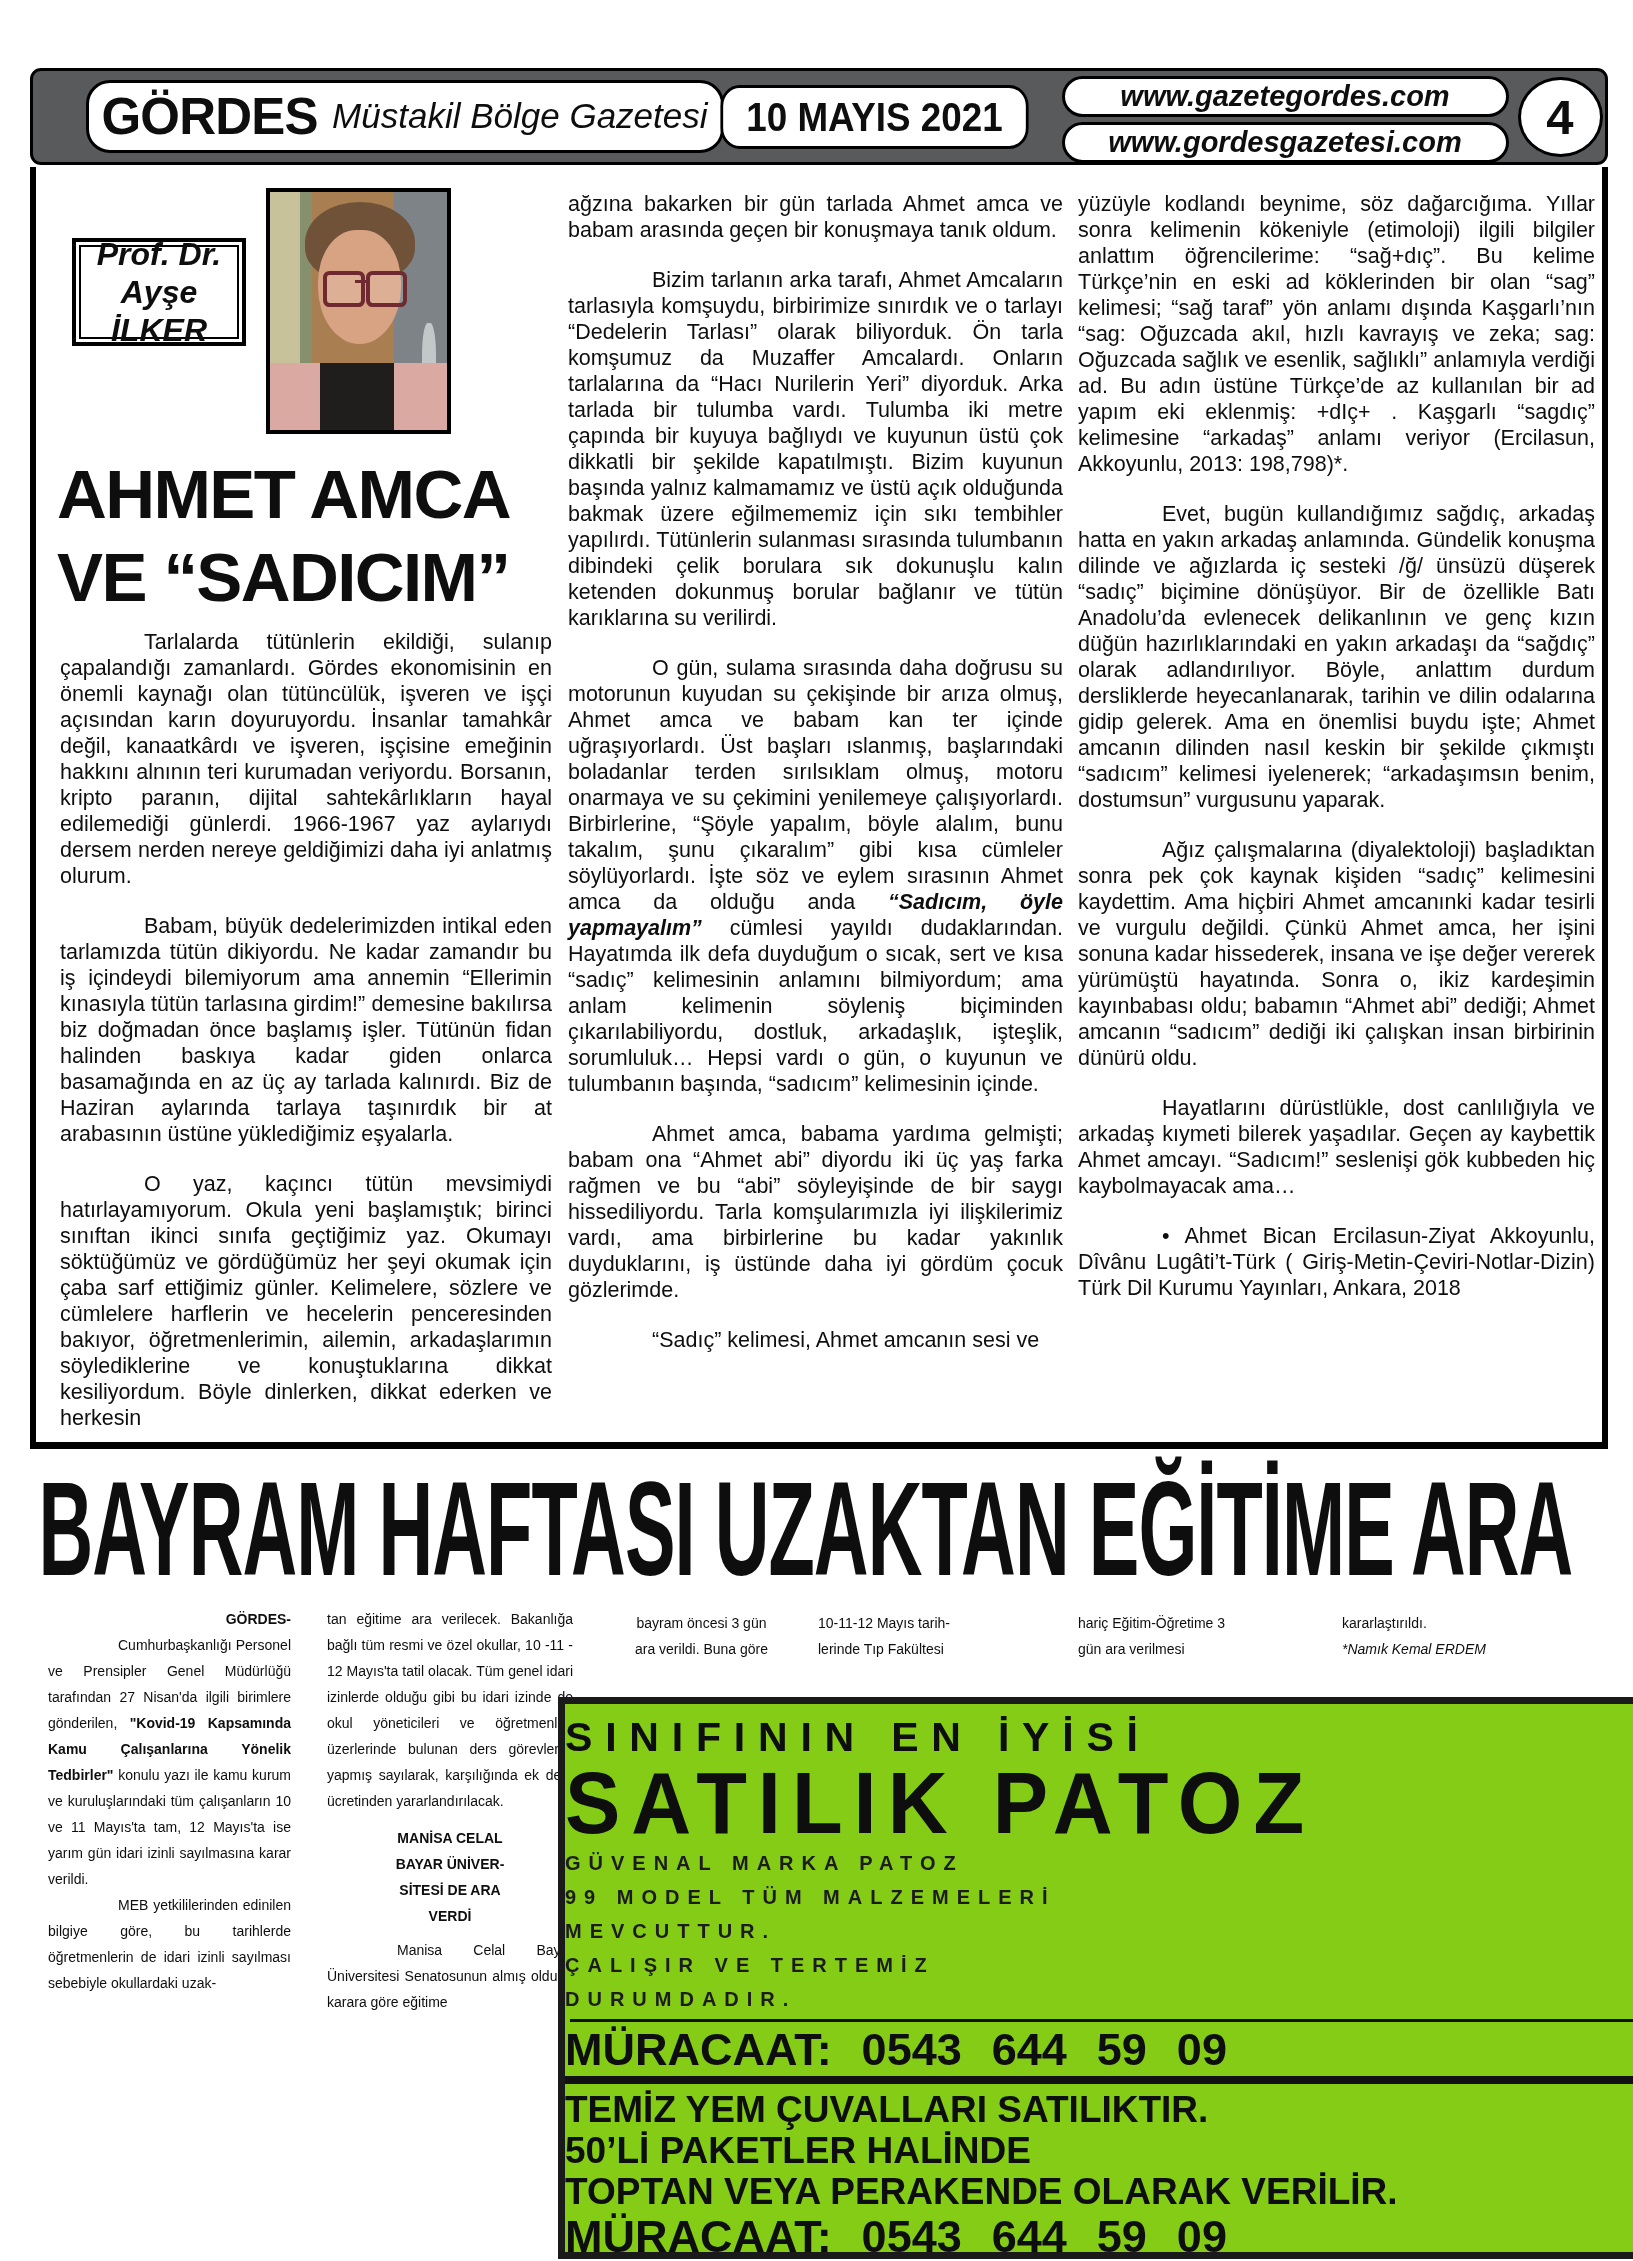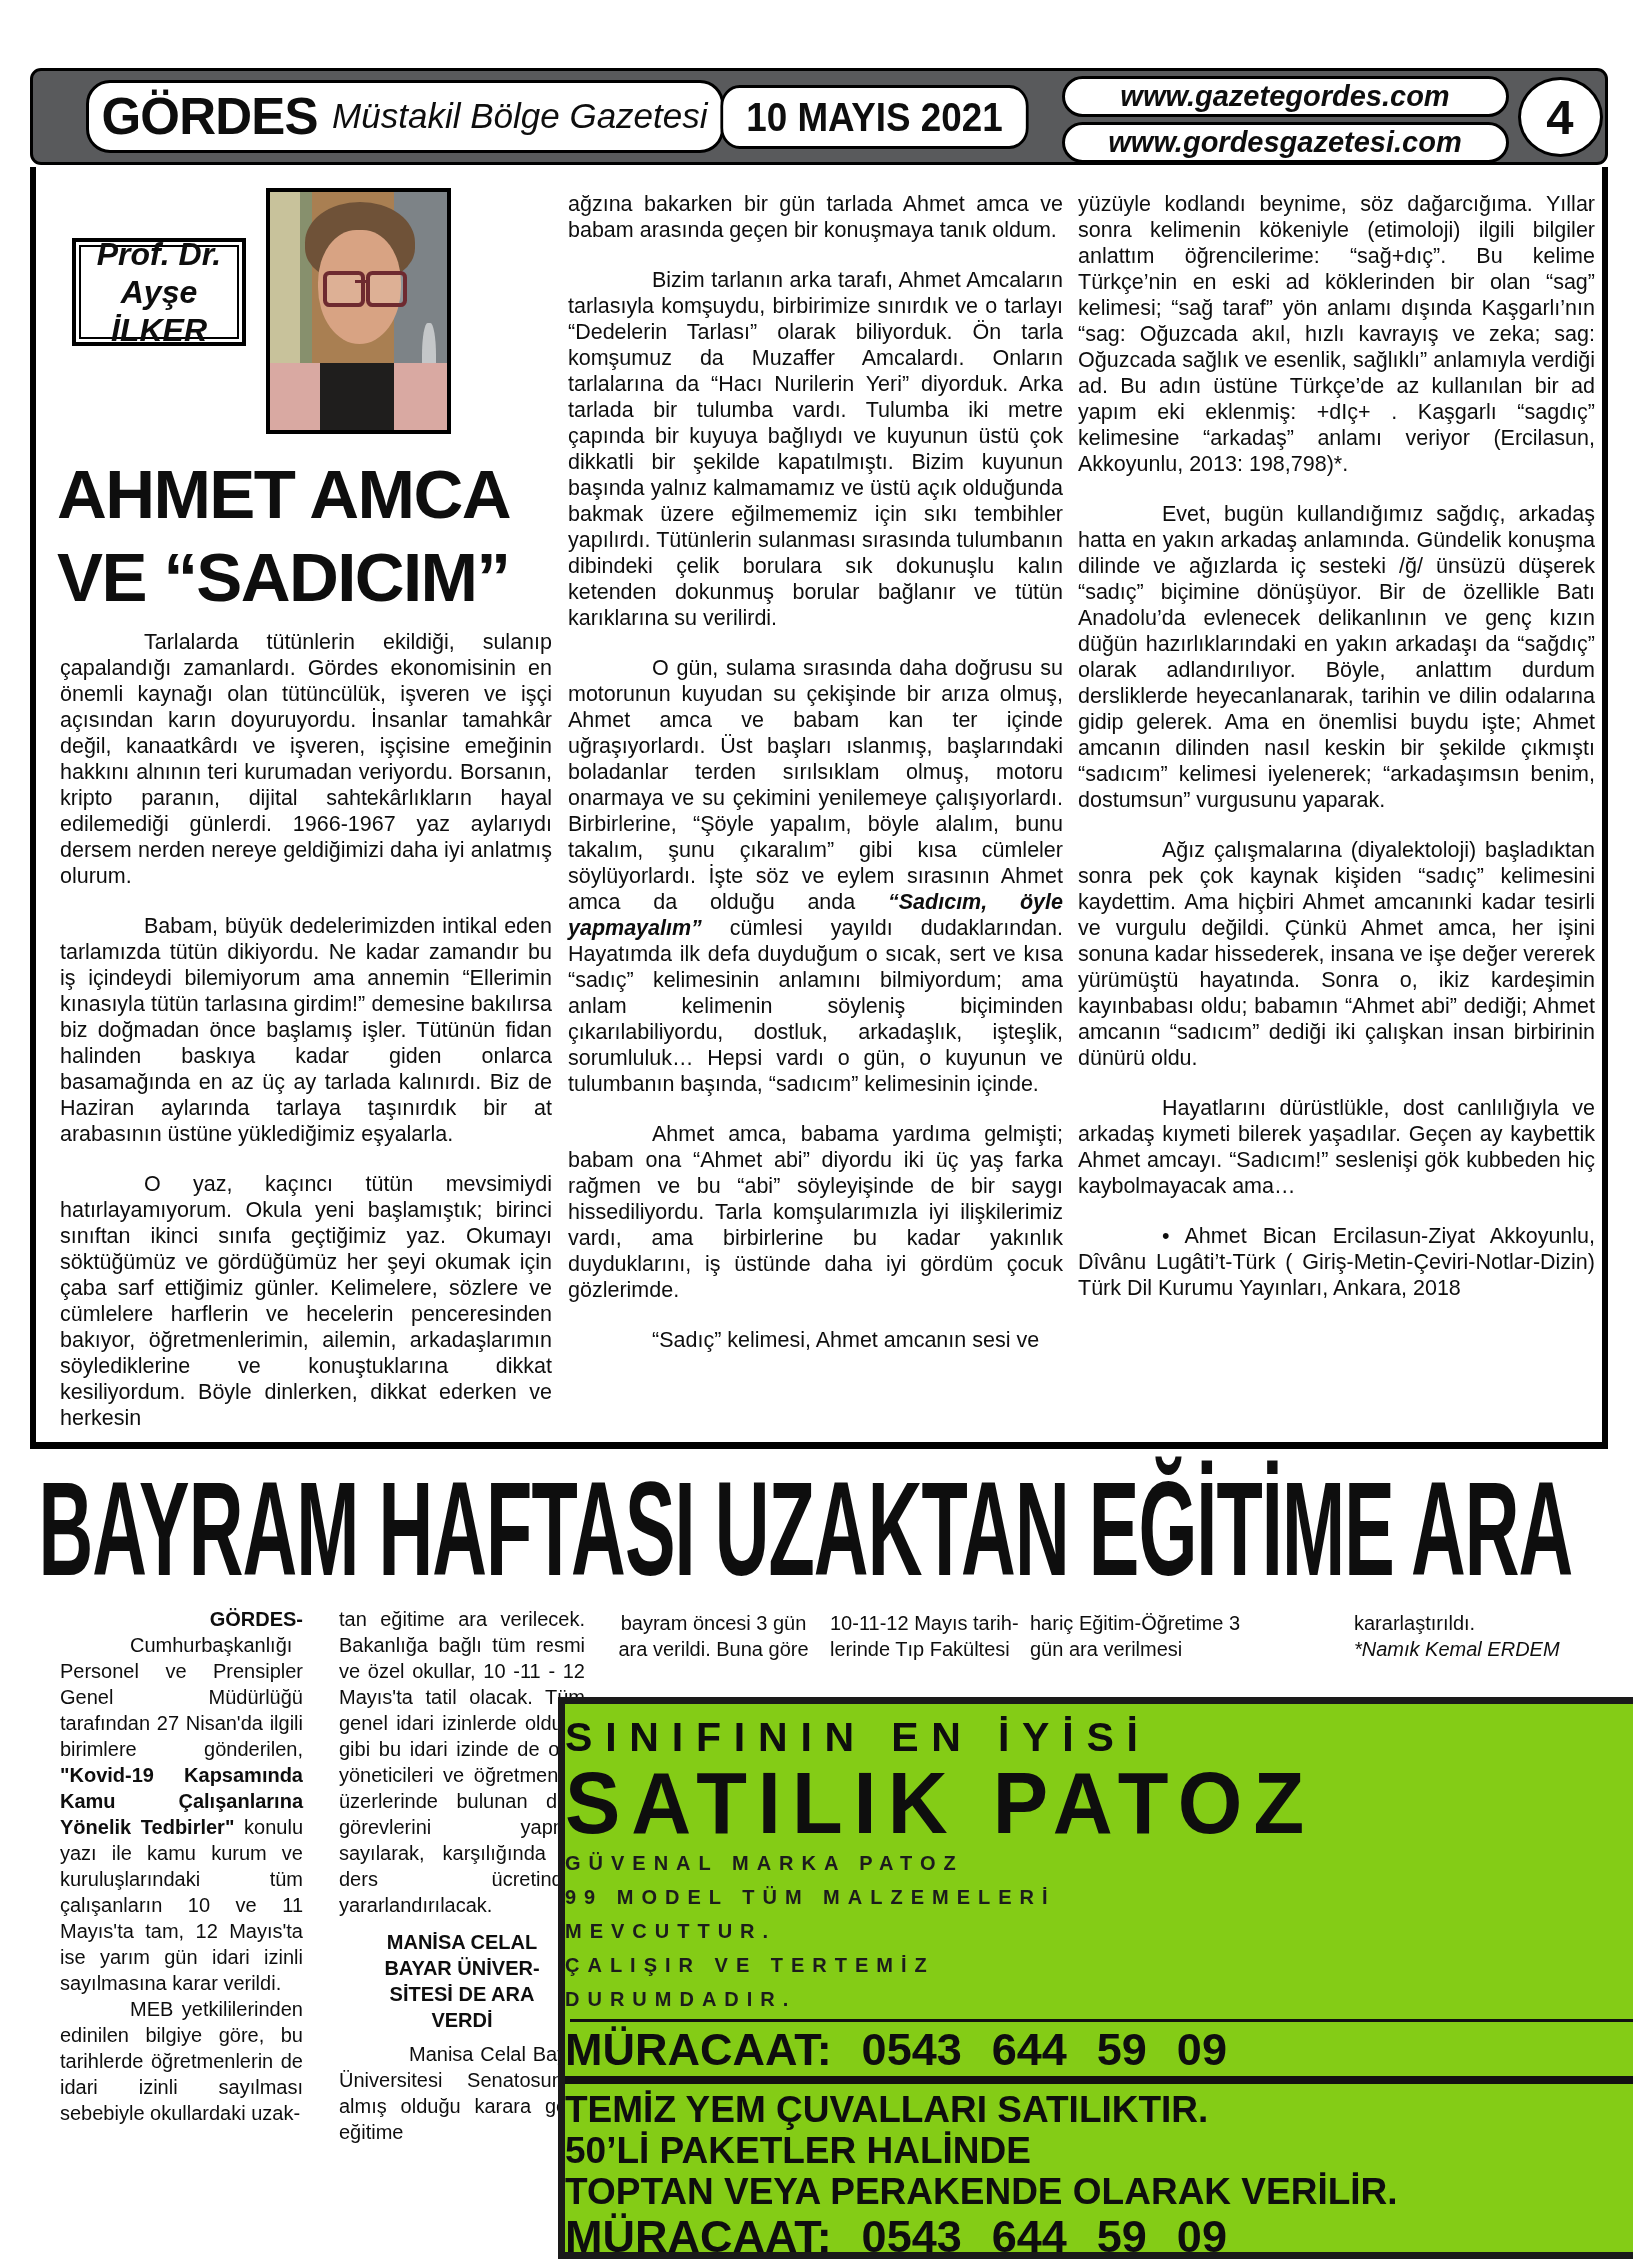--- a/index.html
+++ b/index.html
@@ -58,31 +58,31 @@
   #article-col-1{left:60px;top:629px;width:492px;}
   #article-col-2{left:568px;top:191px;width:495px;}
   #article-col-3{left:1078px;top:191px;width:517px;}
 
   
   #bayram-headline{left:24px;top:1456px;width:1563px;height:144px;display:flex;
                    align-items:center;justify-content:center;}
   #bayram-headline span{font-weight:bold;font-size:134px;white-space:nowrap;
                    transform:scaleX(.565);transform-origin:center;letter-spacing:-1.6px;}
 
-  .bcol{text-align:justify;font-size:20px;line-height:26px;margin-left:12px;}
+  .bcol{text-align:justify;font-size:14px;line-height:26px;}
   .bcol p{margin:0;text-indent:70px;}
   .bcol p.noind{text-indent:0;}
   #bayram-col-1{left:48px;top:1606px;width:243px;}
   #bayram-col-2{left:327px;top:1606px;width:246px;}
   .dateline{text-align:right;font-weight:bold;}
   .subhead{font-weight:bold;text-align:center;white-space:pre-line;margin:11px 0 8px;text-indent:0;}
   .mini-col{white-space:pre-line;text-align:left;}
   #bayram-col-3{left:581px;top:1610px;width:241px;text-align:center;}
   #bayram-col-4{left:818px;top:1610px;width:246px;}
-  #bayram-col-5{left:1018px;top:1610px;width:249px;}
+  #bayram-col-5{left:1078px;top:1610px;width:249px;}
   #bayram-col-6{left:1342px;top:1610px;width:260px;}
   .sig{font-style:italic;}
 
   
   #ad-box{left:558px;top:1697px;width:1132px;height:562px;border:7.2px solid #1a1a1a;
           box-sizing:border-box;background:#84cc16;text-align:left;overflow:hidden;}
   #ad-kicker{font-weight:bold;font-size:41px;letter-spacing:12.8px;margin-top:9.6px;}
   #ad-title{font-weight:bold;font-size:83px;line-height:85px;letter-spacing:11px;transform:scaleY(1.05);}
   .ad-detail{font-weight:bold;font-size:20px;line-height:34px;letter-spacing:8px;color:#1c1c1c;}
   .ad-contact{font-weight:bold;font-size:45px;line-height:49px;word-spacing:17.5px;}

